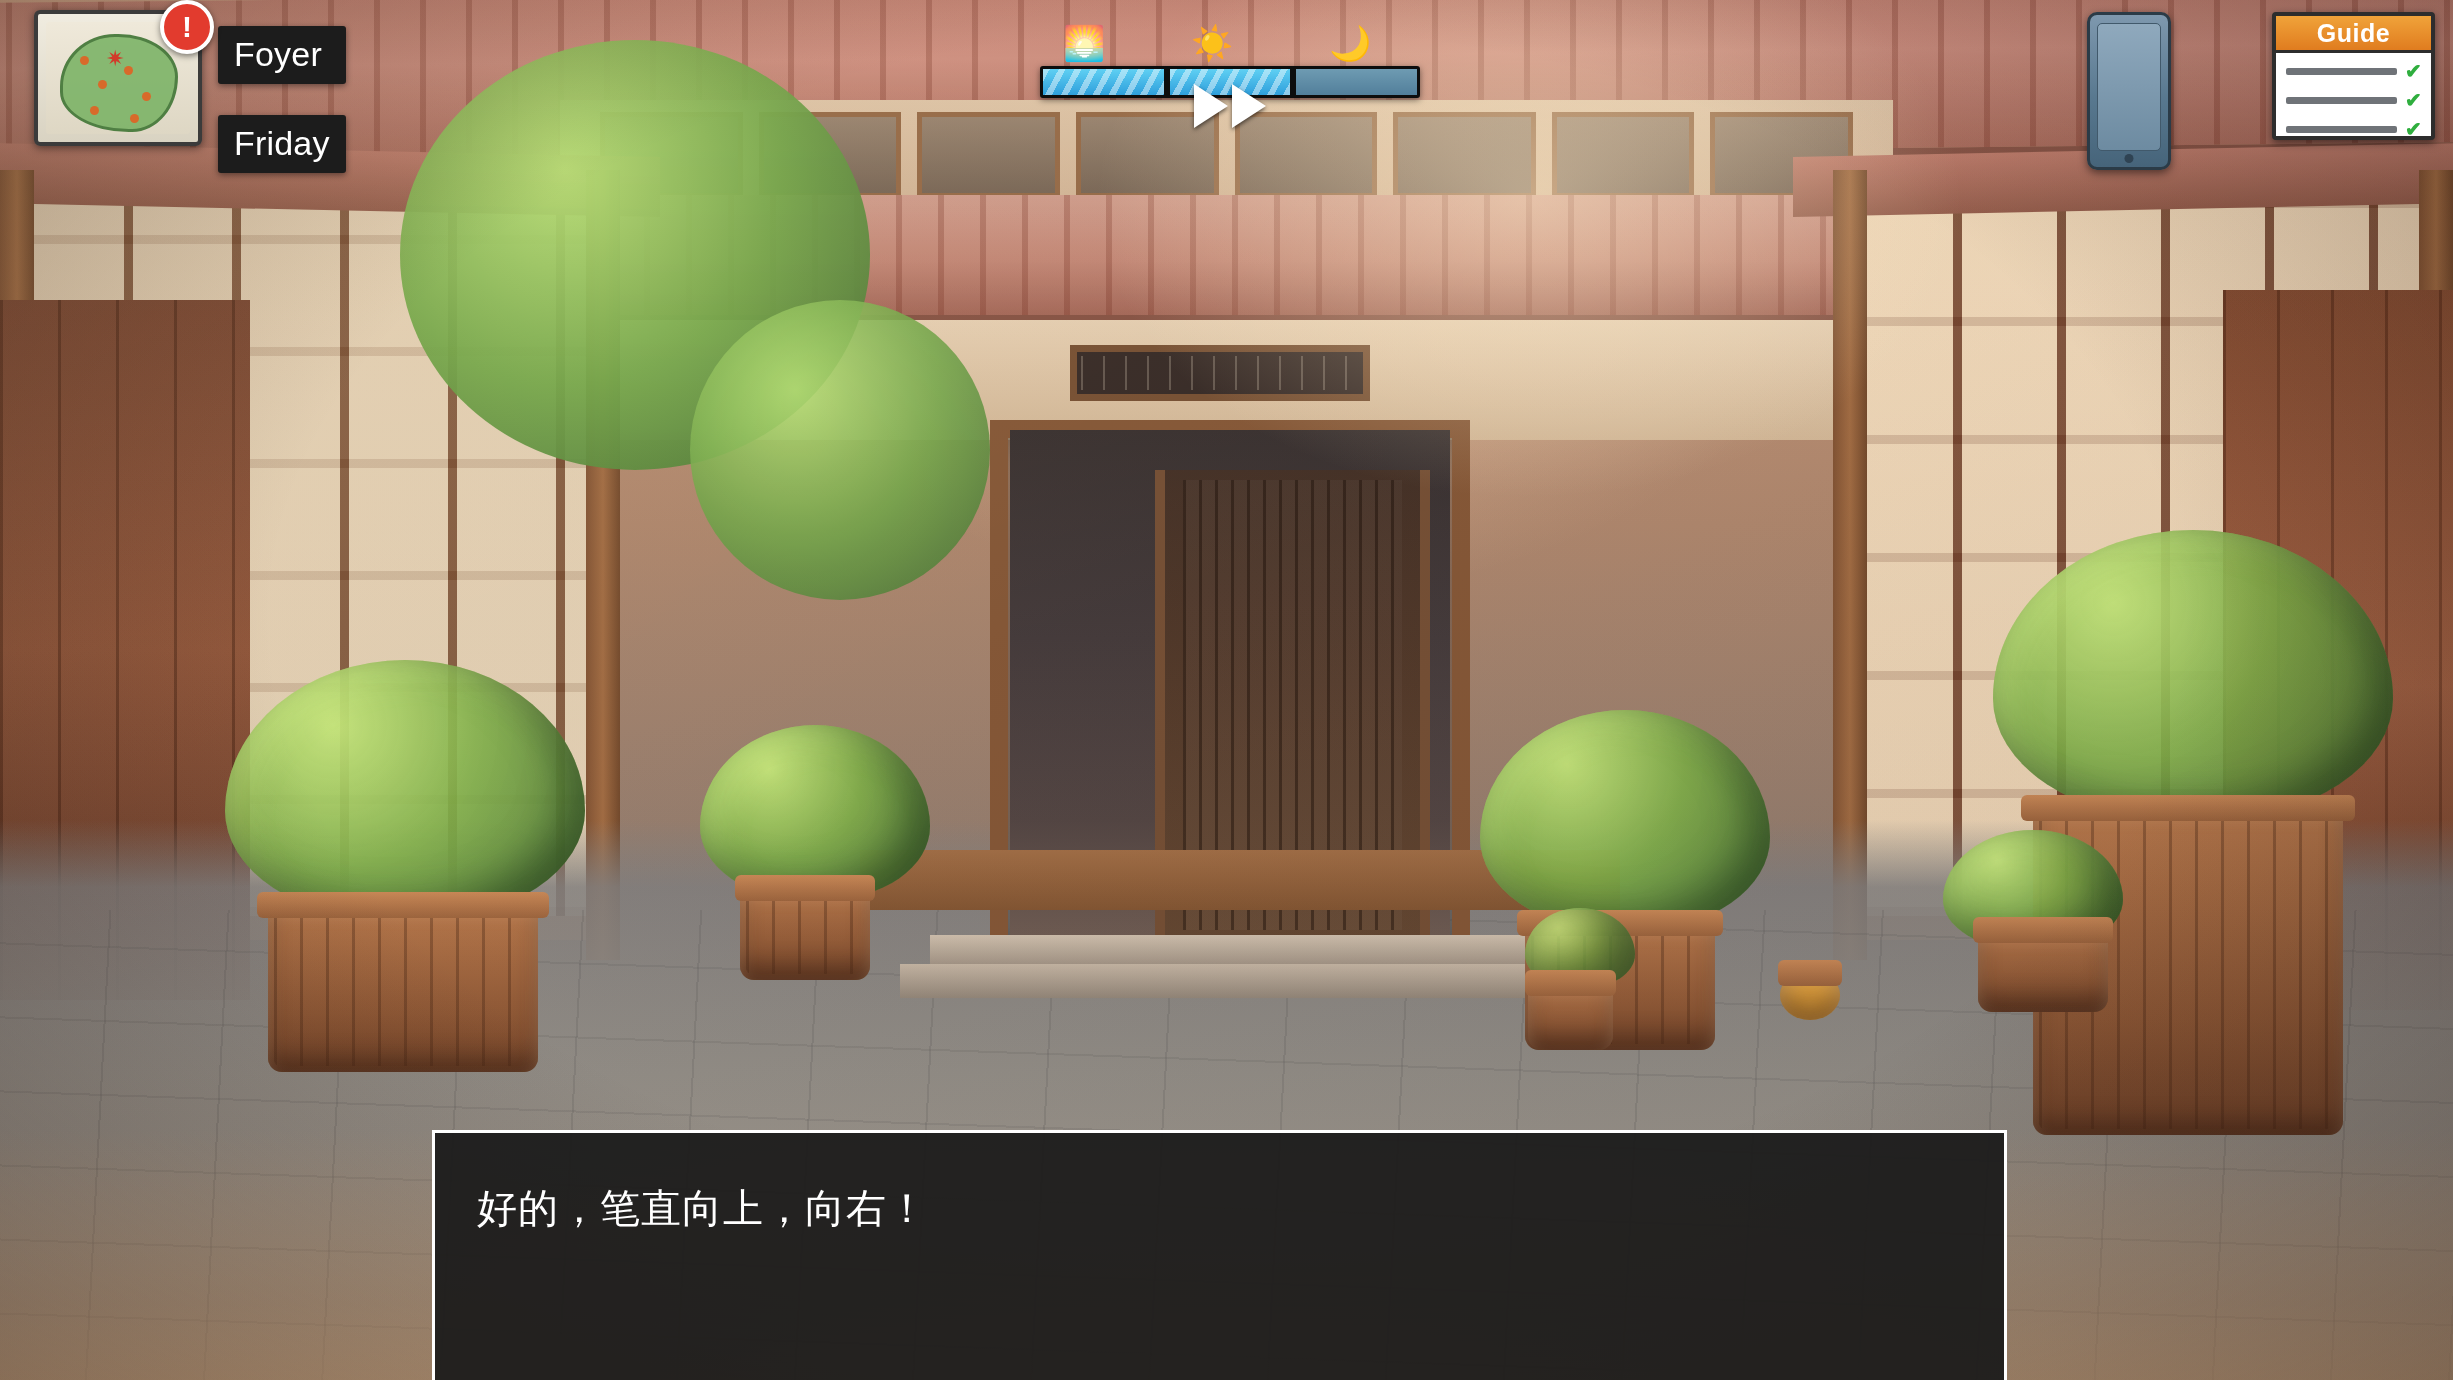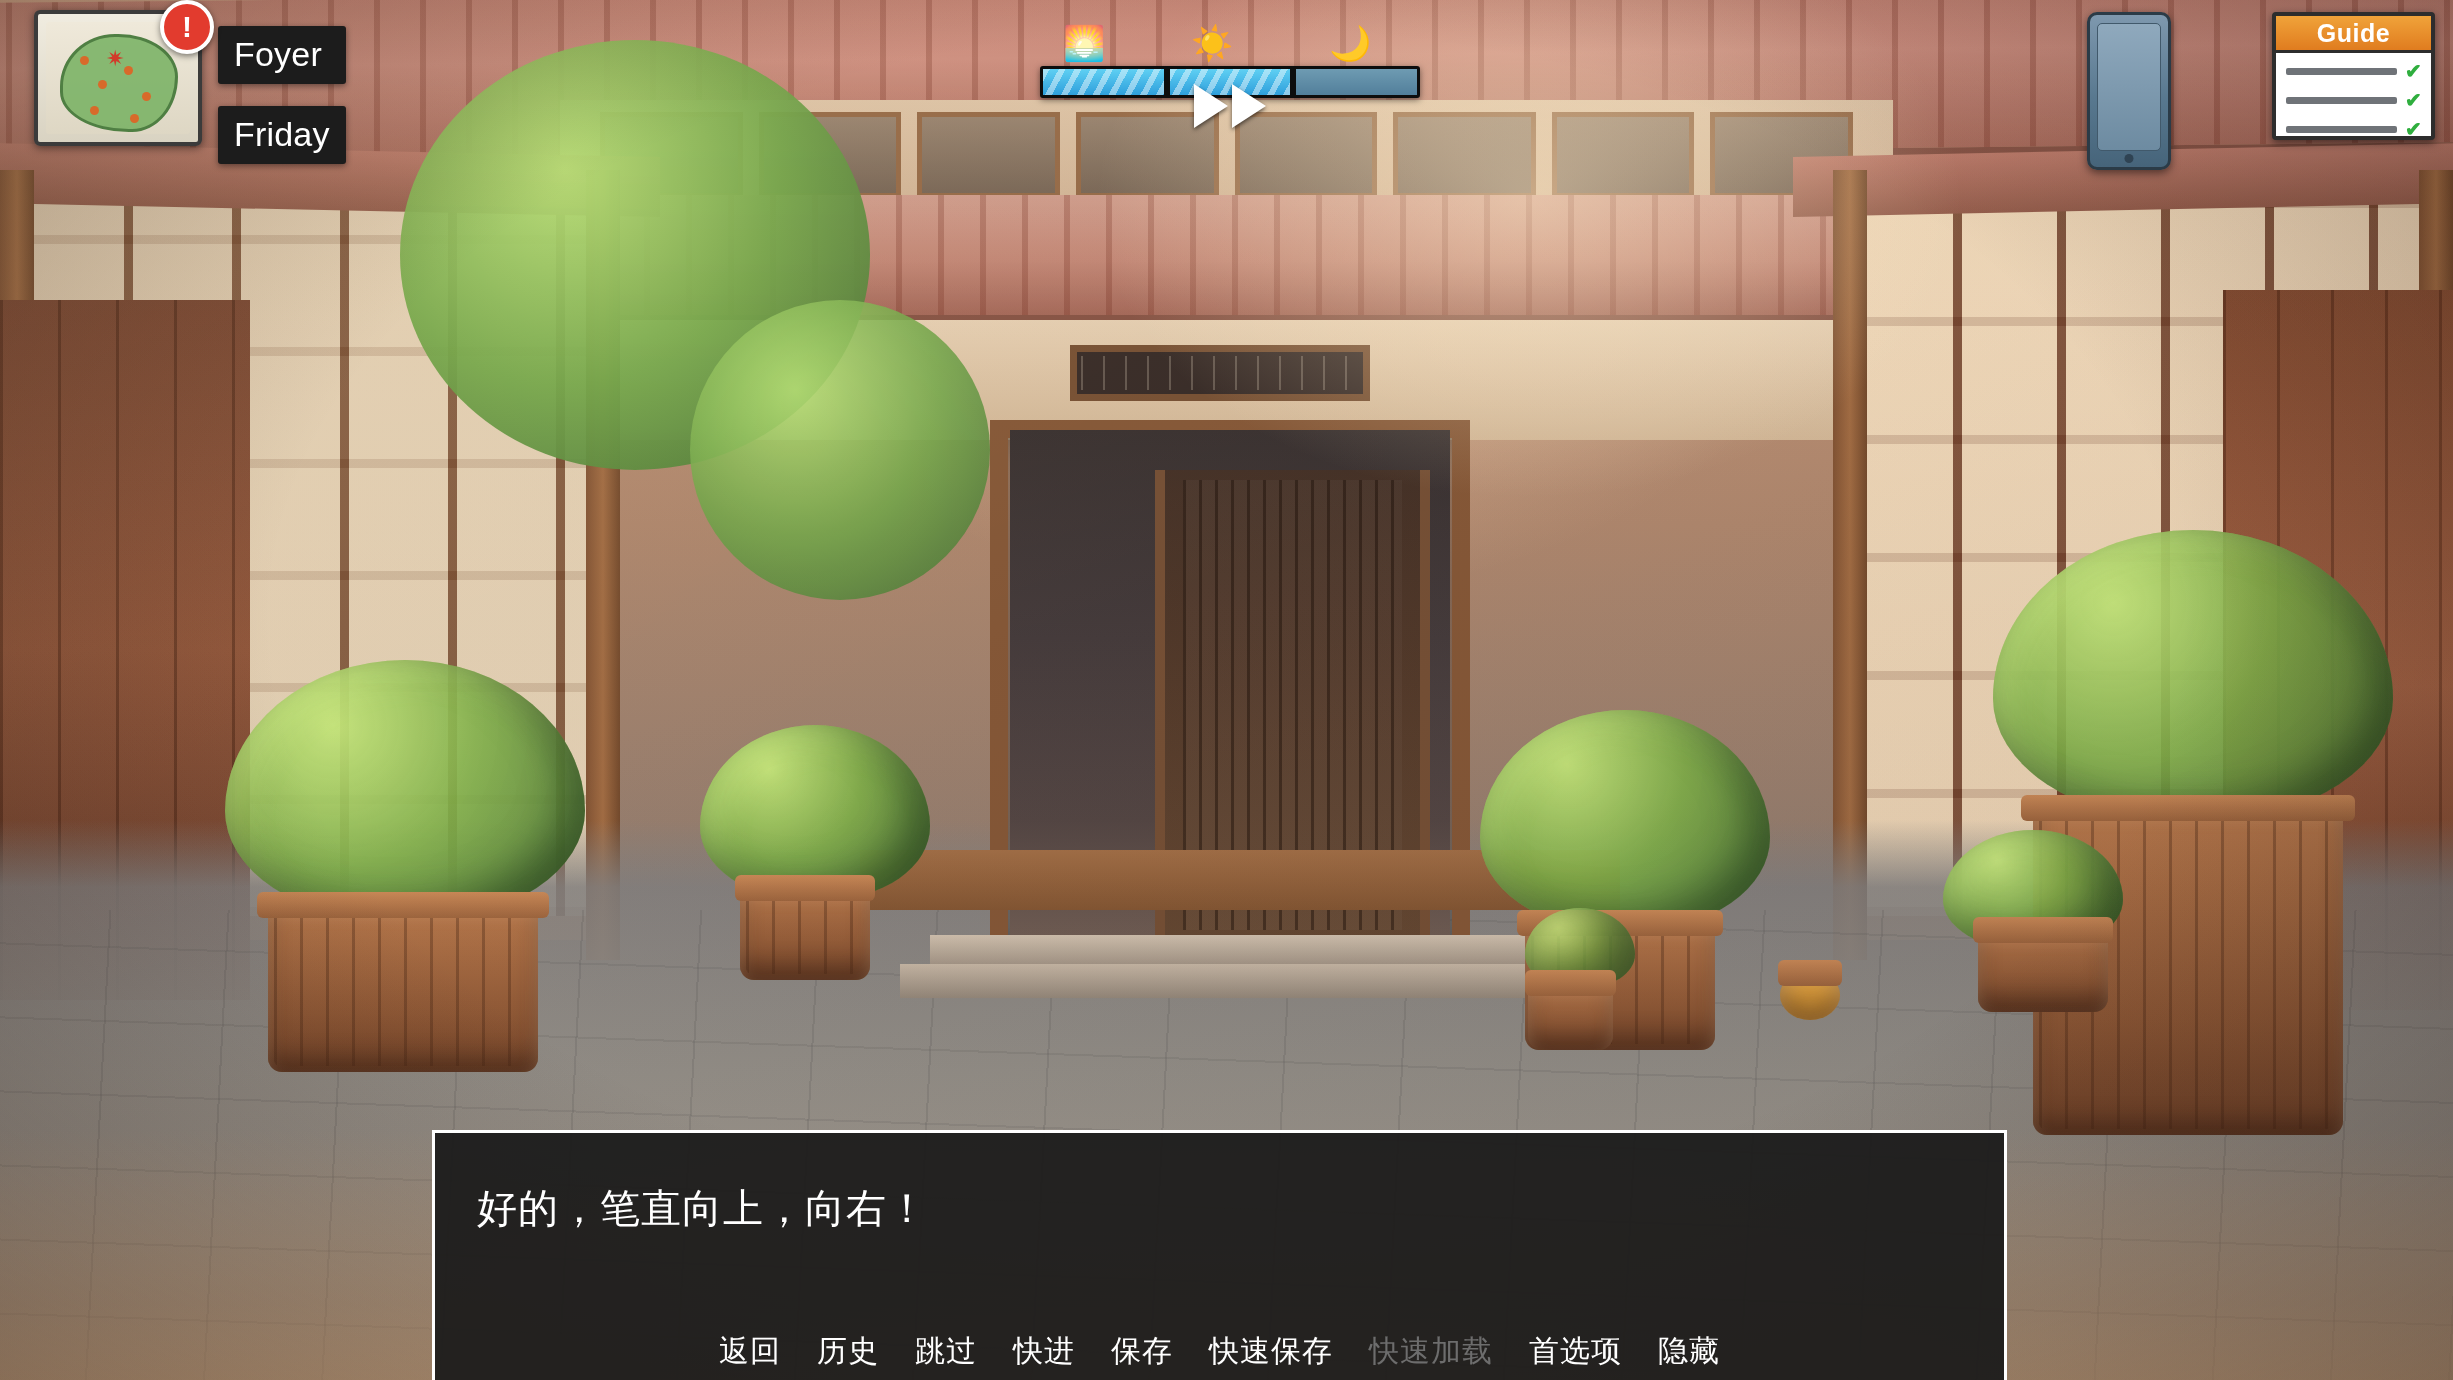--- a/index.html
+++ b/index.html
@@ -332,21 +332,21 @@
     border: 4px solid #fff;
     color: #fff;
     font-weight: bold;
     font-size: 30px;
     display: flex; align-items: center; justify-content: center;
     box-shadow: 0 2px 6px rgba(0,0,0,.5);
   }
   .label-stack {
     display: flex;
     flex-direction: column;
-    gap: 22px;
+    gap: 31px;
     padding-top: 16px;
   }
   .hud-label {
     background: #1c1c1c;
     color: #ffffff;
     font-size: 34px;
     line-height: 1;
     padding: 11px 16px 13px 16px;
     border-radius: 3px;
     letter-spacing: 0.2px;
@@ -674,26 +674,15 @@
       <div class="guide-row">
         <div class="guide-line"></div>
         <div class="guide-check">✔</div>
       </div>
 
     </div>
   </div>
 
   <div class="dialogue">
     <div class="dialogue-text">好的，笔直向上，向右！</div>
-    <div class="menu-row">
-      <div class="menu-item">返回</div>
-      <div class="menu-item">历史</div>
-      <div class="menu-item">跳过</div>
-      <div class="menu-item">快进</div>
-      <div class="menu-item">保存</div>
-      <div class="menu-item">快速保存</div>
-      <div class="menu-item disabled">快速加载</div>
-      <div class="menu-item">首选项</div>
-      <div class="menu-item">隐藏</div>
-    </div>
   </div>
 
 </div>
 
 </body></html>

